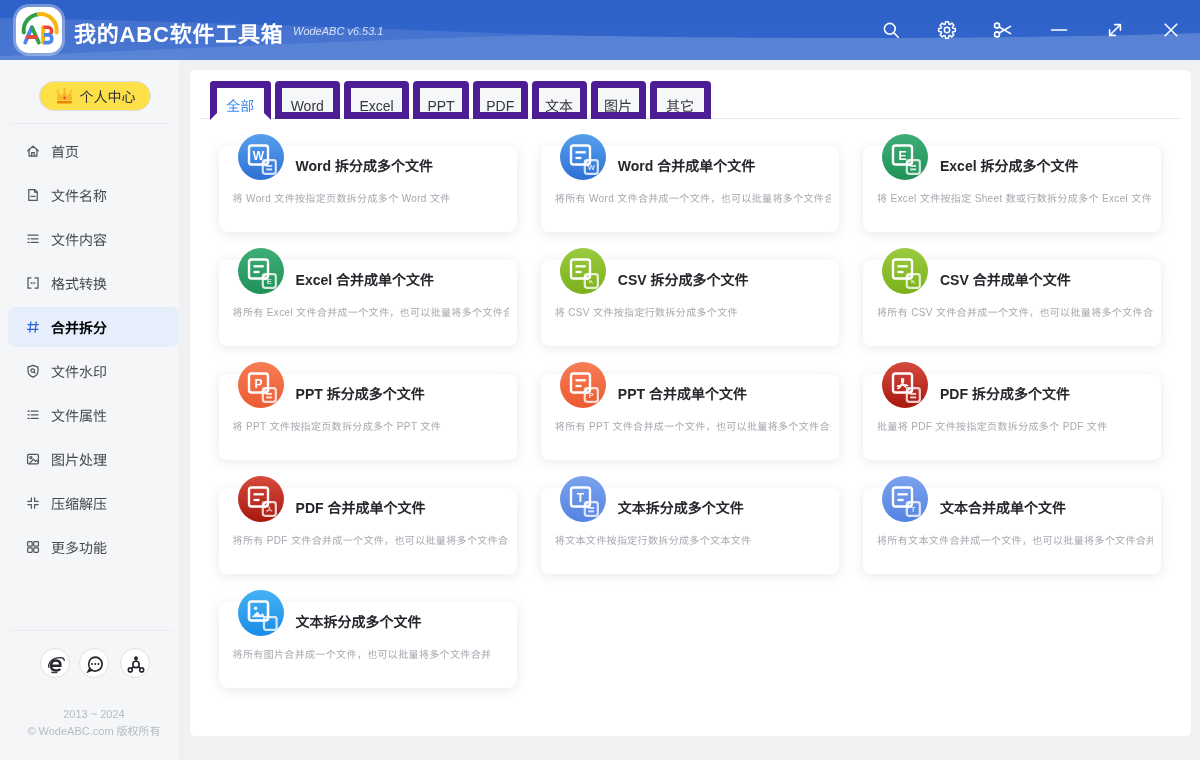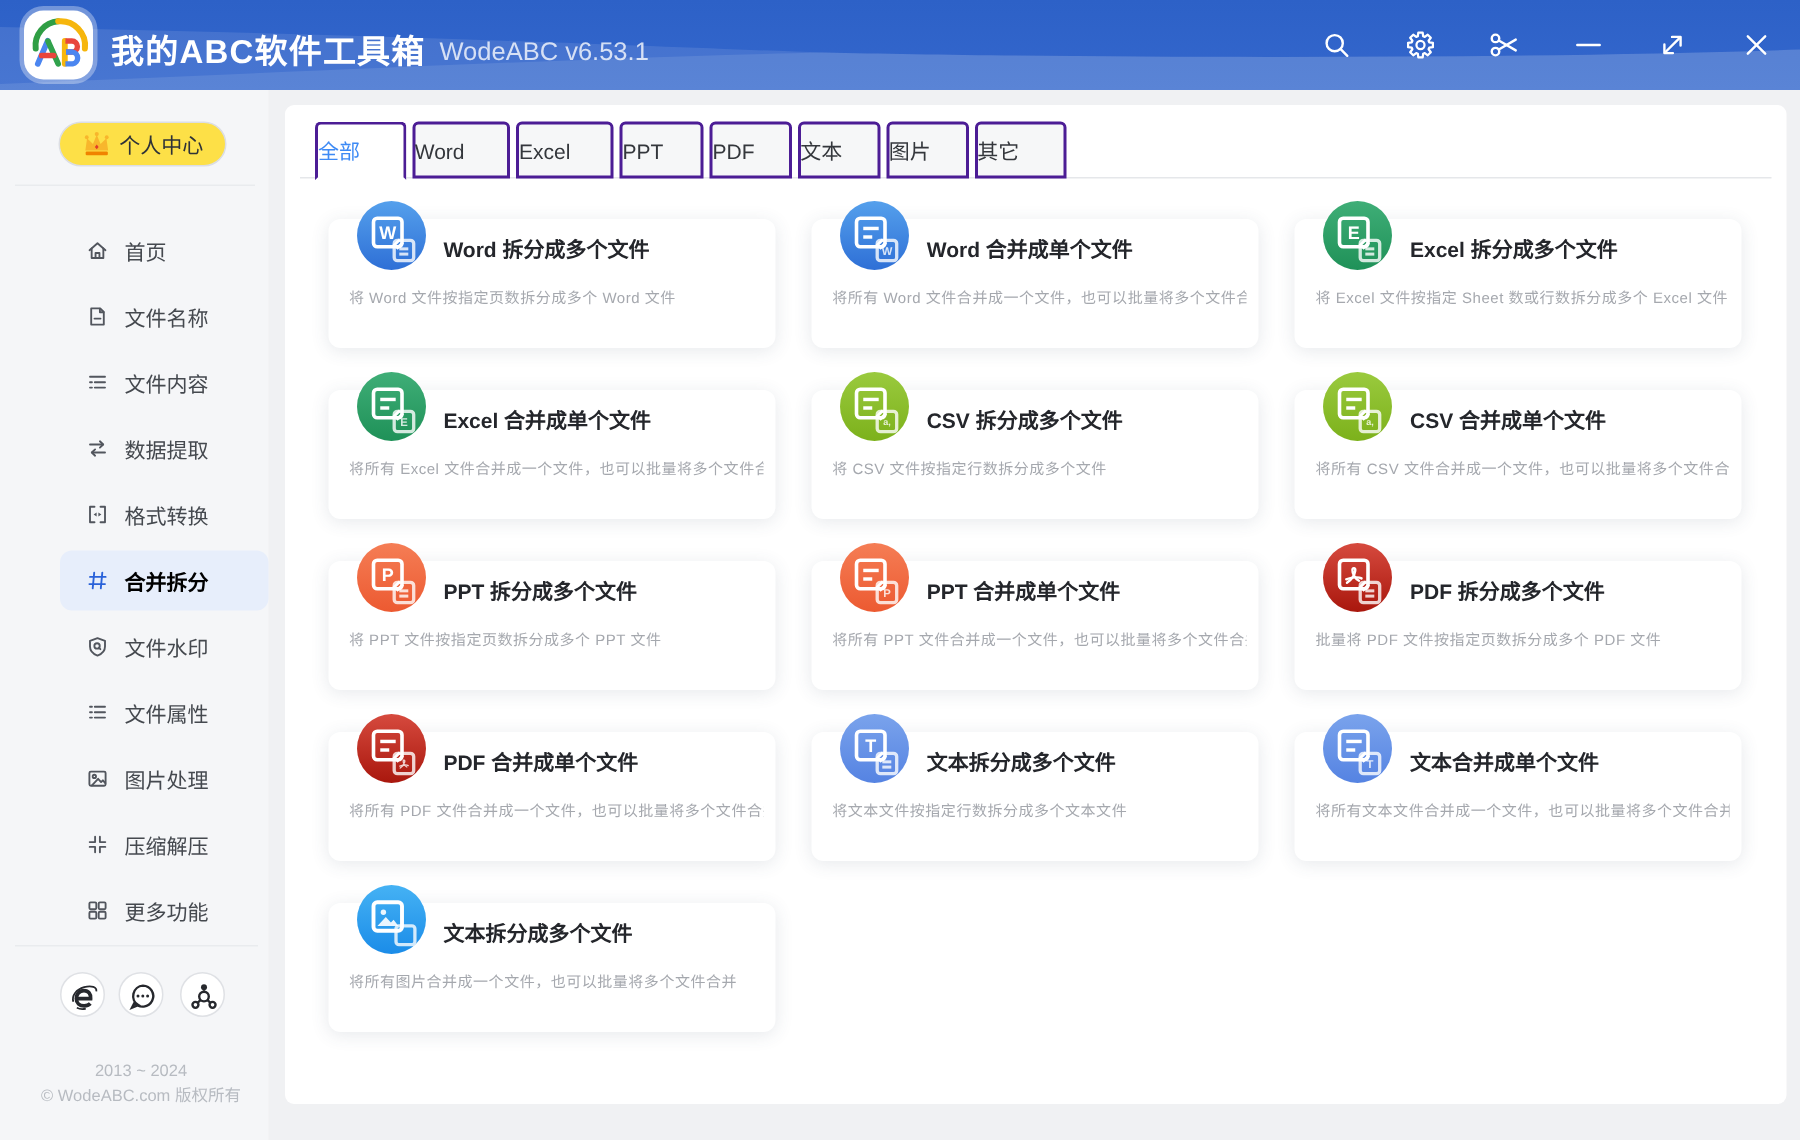--- a/index.html
+++ b/index.html
@@ -1,40 +1,40 @@
 <!DOCTYPE html>
 <html lang="zh-CN"><head>
 <meta charset="utf-8">
 <style>
 * { margin:0; padding:0; box-sizing:border-box; }
 html,body { width:1200px; height:760px; overflow:hidden; font-family:"Liberation Sans",sans-serif; }
 body { background:#f0f1f3; position:relative; }
 
 .header { position:absolute; left:0; top:0; width:1200px; height:60px; }
 .htitle { position:absolute; left:74px; top:16px; font-size:22px; font-weight:bold; color:#ffffff; letter-spacing:0.8px; }
-.hver { position:absolute; left:293px; top:25px; font-size:17px; color:rgba(255,255,255,0.78); }
+.hver { position:absolute; left:293px; top:25px; font-size:11px; color:rgba(255,255,255,0.78);font-style:italic; }
 .logo { position:absolute; left:16px; top:7px; width:46px; height:46px; background:#ffffff; border-radius:13px; box-shadow:0 0 0 3px rgba(255,255,255,0.33); }
 .hicon { position:absolute; top:18px; width:24px; height:24px; fill:none; stroke:#ffffff; stroke-width:1.6; stroke-linecap:round; stroke-linejoin:round; }
 
 .sidebar { position:absolute; left:0; top:60px; width:179px; height:700px; background:#f5f6f8; }
 .pill { position:absolute; left:39px; top:20.5px; width:112px; height:30px; border:1px solid #dcdee4; border-radius:15px; background:#fde047; display:flex; align-items:center; justify-content:center; gap:6px; font-size:14px; color:#2e3238; }
 .sep1 { position:absolute; left:10px; top:62.5px; width:160px; height:1px; background:#e9ebee; }
-.menu { position:absolute; left:0; top:87px; width:179px;padding-left:32px; }
+.menu { position:absolute; left:0; top:71px; width:179px; }
 .mitem { height:40px; margin-bottom:4px; display:flex; align-items:center; padding-left:25px; font-size:14px; color:#45494f; }
 .mitem svg { flex:0 0 16px; }
 .mitem span { margin-left:10px; }
 .mitem.active { background:#e7eefb; border-radius:8px; margin-left:8px; padding-left:17px; color:#000000; font-weight:bold; }
 .sep2 { position:absolute; left:10px; top:570px; width:162px; height:1px; background:#e9ebee; }
 .cbtn { position:absolute; top:588px; width:30px; height:30px; border:1px solid #dfe1e5; border-radius:50%; background:#ffffff; }
 .cbtn svg { display:block; }
 .copy { position:absolute; left:0; top:646px; width:188px; text-align:center; font-size:11px; color:#b7bbc1; line-height:16.5px; }
 
 .panel { position:absolute; left:190px; top:70px; width:1001px; height:666px; background:#ffffff; border-radius:6px; }
 .tabstrip { position:absolute; left:10px; top:10.5px; width:981px; height:38px; border-bottom:1px solid #e5e7ea; display:flex; align-items:flex-start; padding-left:10px; }
-.tab { height:38px; line-height:37px; text-align:left; font-size:14px; color:#34373c; background:#f6f7f8; border:2px solid #4c1d95; border-radius:4px 4px 0 0; margin-right:4px; }
+.tab { height:38px; line-height:37px; text-align:center; font-size:14px; color:#34373c; background:#f6f7f8; border:7px solid #4c1d95; border-radius:4px 4px 0 0; margin-right:4px; }
 .tab.active { background:#ffffff; color:#3d8af5; border-bottom-color:#ffffff; height:39px; position:relative; z-index:2; }
 
 .card { position:absolute; width:298px; height:86px; background:#ffffff; border-radius:8px; box-shadow:0 2px 12px rgba(60,75,100,0.12); }
 .cicon { position:absolute; left:19.4px; top:-12px; width:46px; height:46px; }
 .cicon svg { display:block; }
 .ctitle { position:absolute; left:77px; top:8.5px; font-size:14px; font-weight:bold; color:#24262b; white-space:nowrap; }
 .cdesc { position:absolute; left:14px; top:43.5px; width:276px; font-size:10px; color:#a5a8ae; letter-spacing:0.35px; white-space:nowrap; overflow:hidden; }
 </style>
 </head>
 <body>
@@ -157,29 +157,20 @@
           <path d="M3,4.2 H13"></path>
           <path d="M3,7.8 H4.3"></path>
           <path d="M6.2,7.8 H13"></path>
           <path d="M3,11.4 H4.3"></path>
           <path d="M6.2,11.4 H13"></path>
         </svg>
         <span>文件内容</span>
       </div>
       <div class="mitem">
         <svg width="16" height="16" viewBox="0 0 16 16" fill="none" stroke="#52565e" stroke-width="1.25" stroke-linecap="round" stroke-linejoin="round">
-          <path d="M3,5.3 H11.6"></path>
-          <path d="M9.6,3.2 L11.8,5.3 L9.6,7.4"></path>
-          <path d="M13,10.7 H4.4"></path>
-          <path d="M6.4,8.6 L4.2,10.7 L6.4,12.8"></path>
-        </svg>
-        <span>数据提取</span>
-      </div>
-      <div class="mitem">
-        <svg width="16" height="16" viewBox="0 0 16 16" fill="none" stroke="#52565e" stroke-width="1.25" stroke-linecap="round" stroke-linejoin="round">
           <path d="M6,2.8 H3 V13.2 H6"></path>
           <path d="M10,2.8 H13 V13.2 H10"></path>
           <path d="M5.4,8 L7.4,6.6 V9.4 Z" fill="#52565e" stroke="none"></path>
           <path d="M10.6,8 L8.6,6.6 V9.4 Z" fill="#52565e" stroke="none"></path>
         </svg>
         <span>格式转换</span>
       </div>
       <div class="mitem active">
         <svg width="16" height="16" viewBox="0 0 16 16" fill="none" stroke="#2a62d9" stroke-width="1.25" stroke-linecap="round" stroke-linejoin="round">
           <path d="M5.8,2.8 L4.8,13.2"></path>

